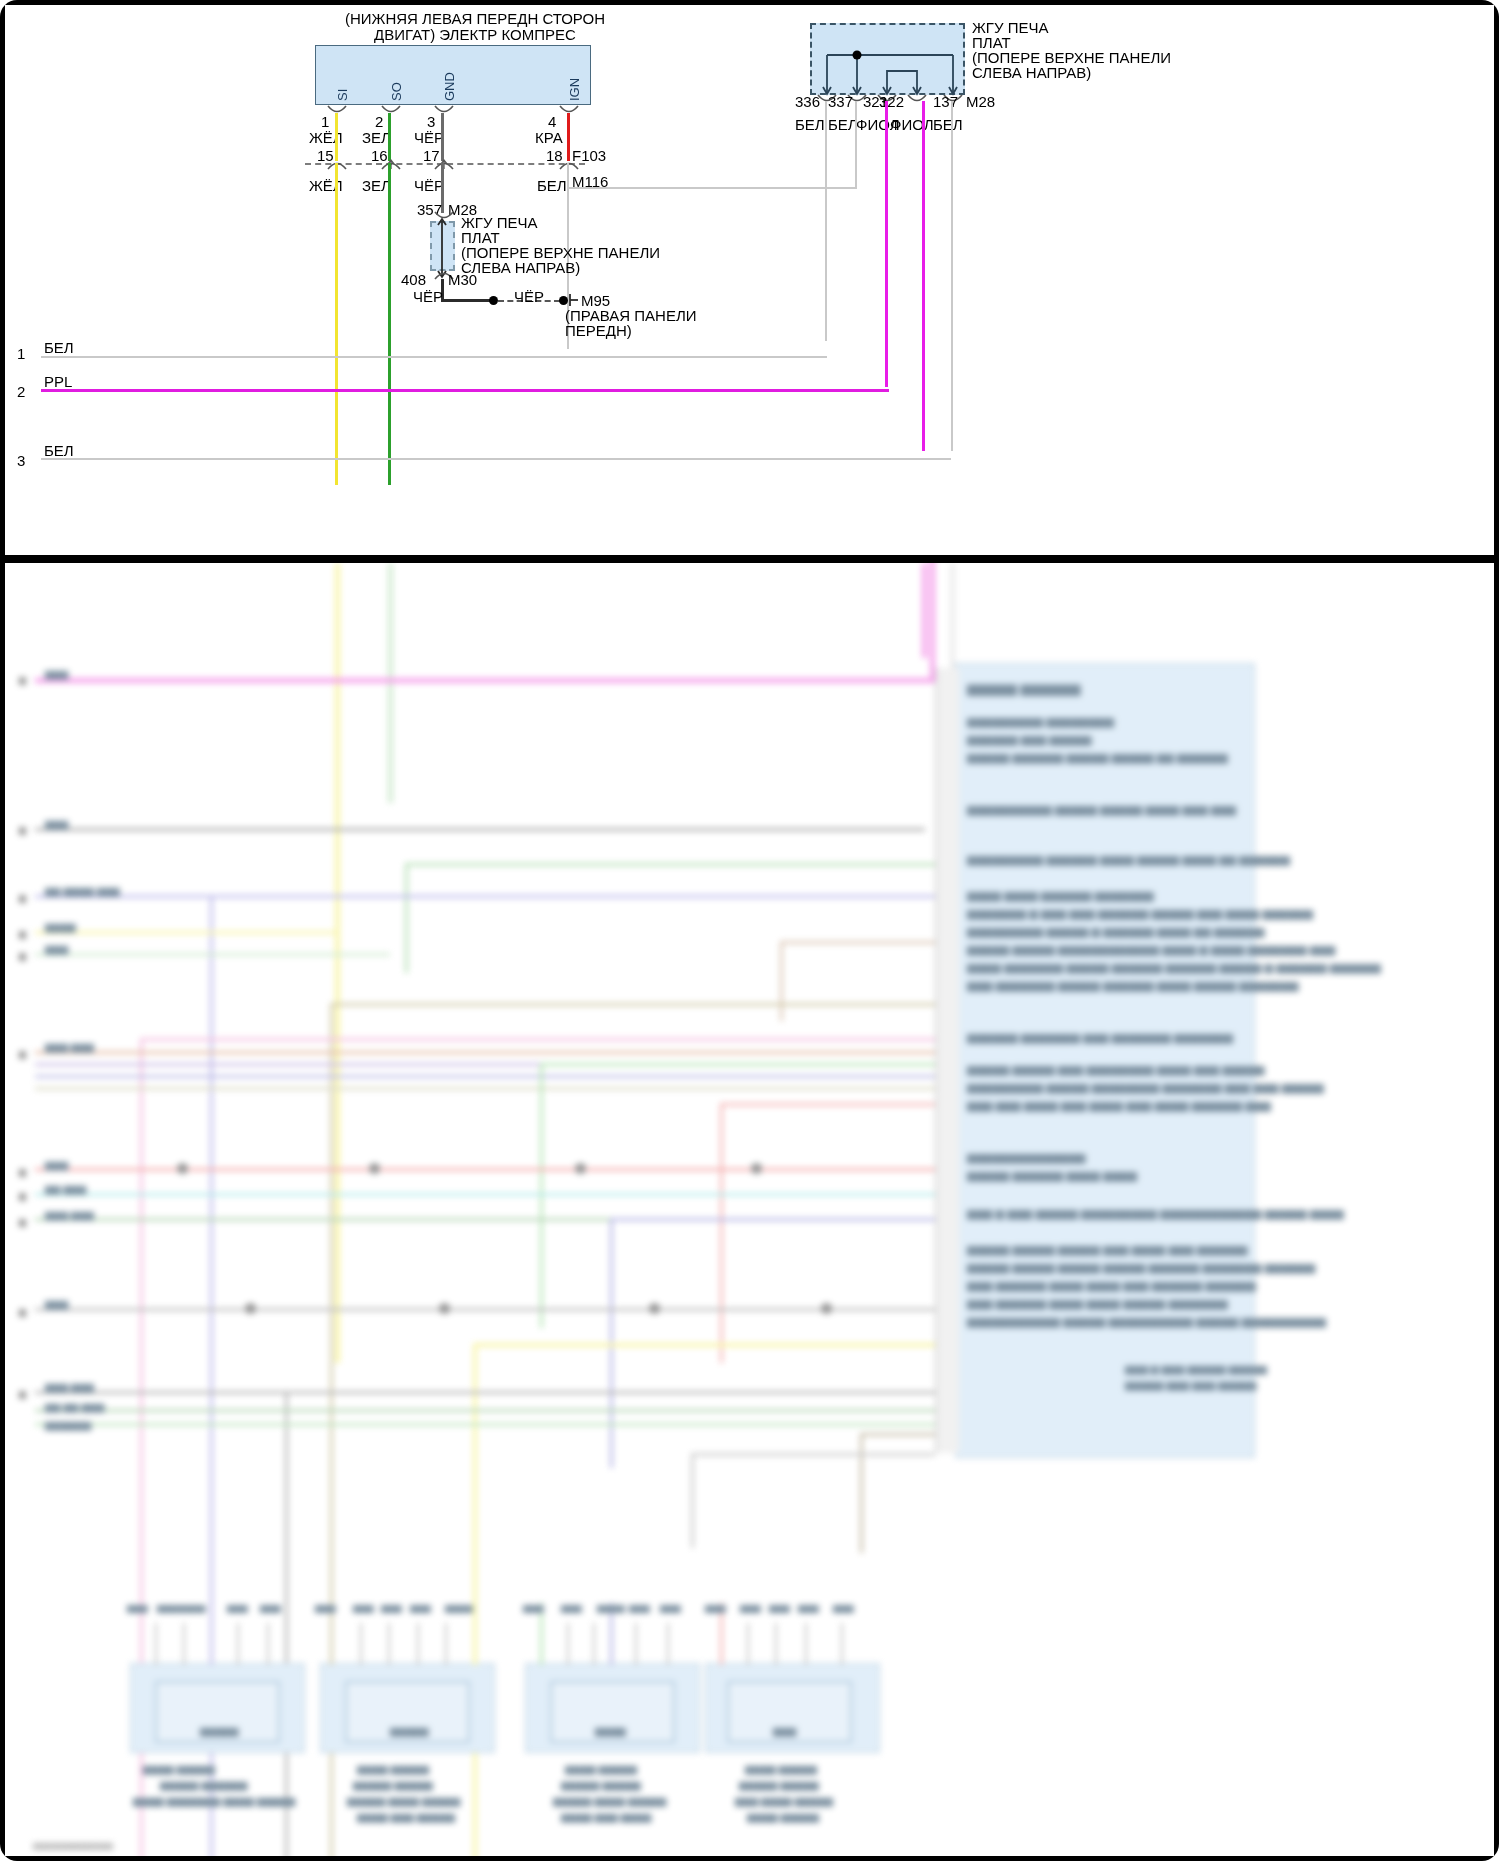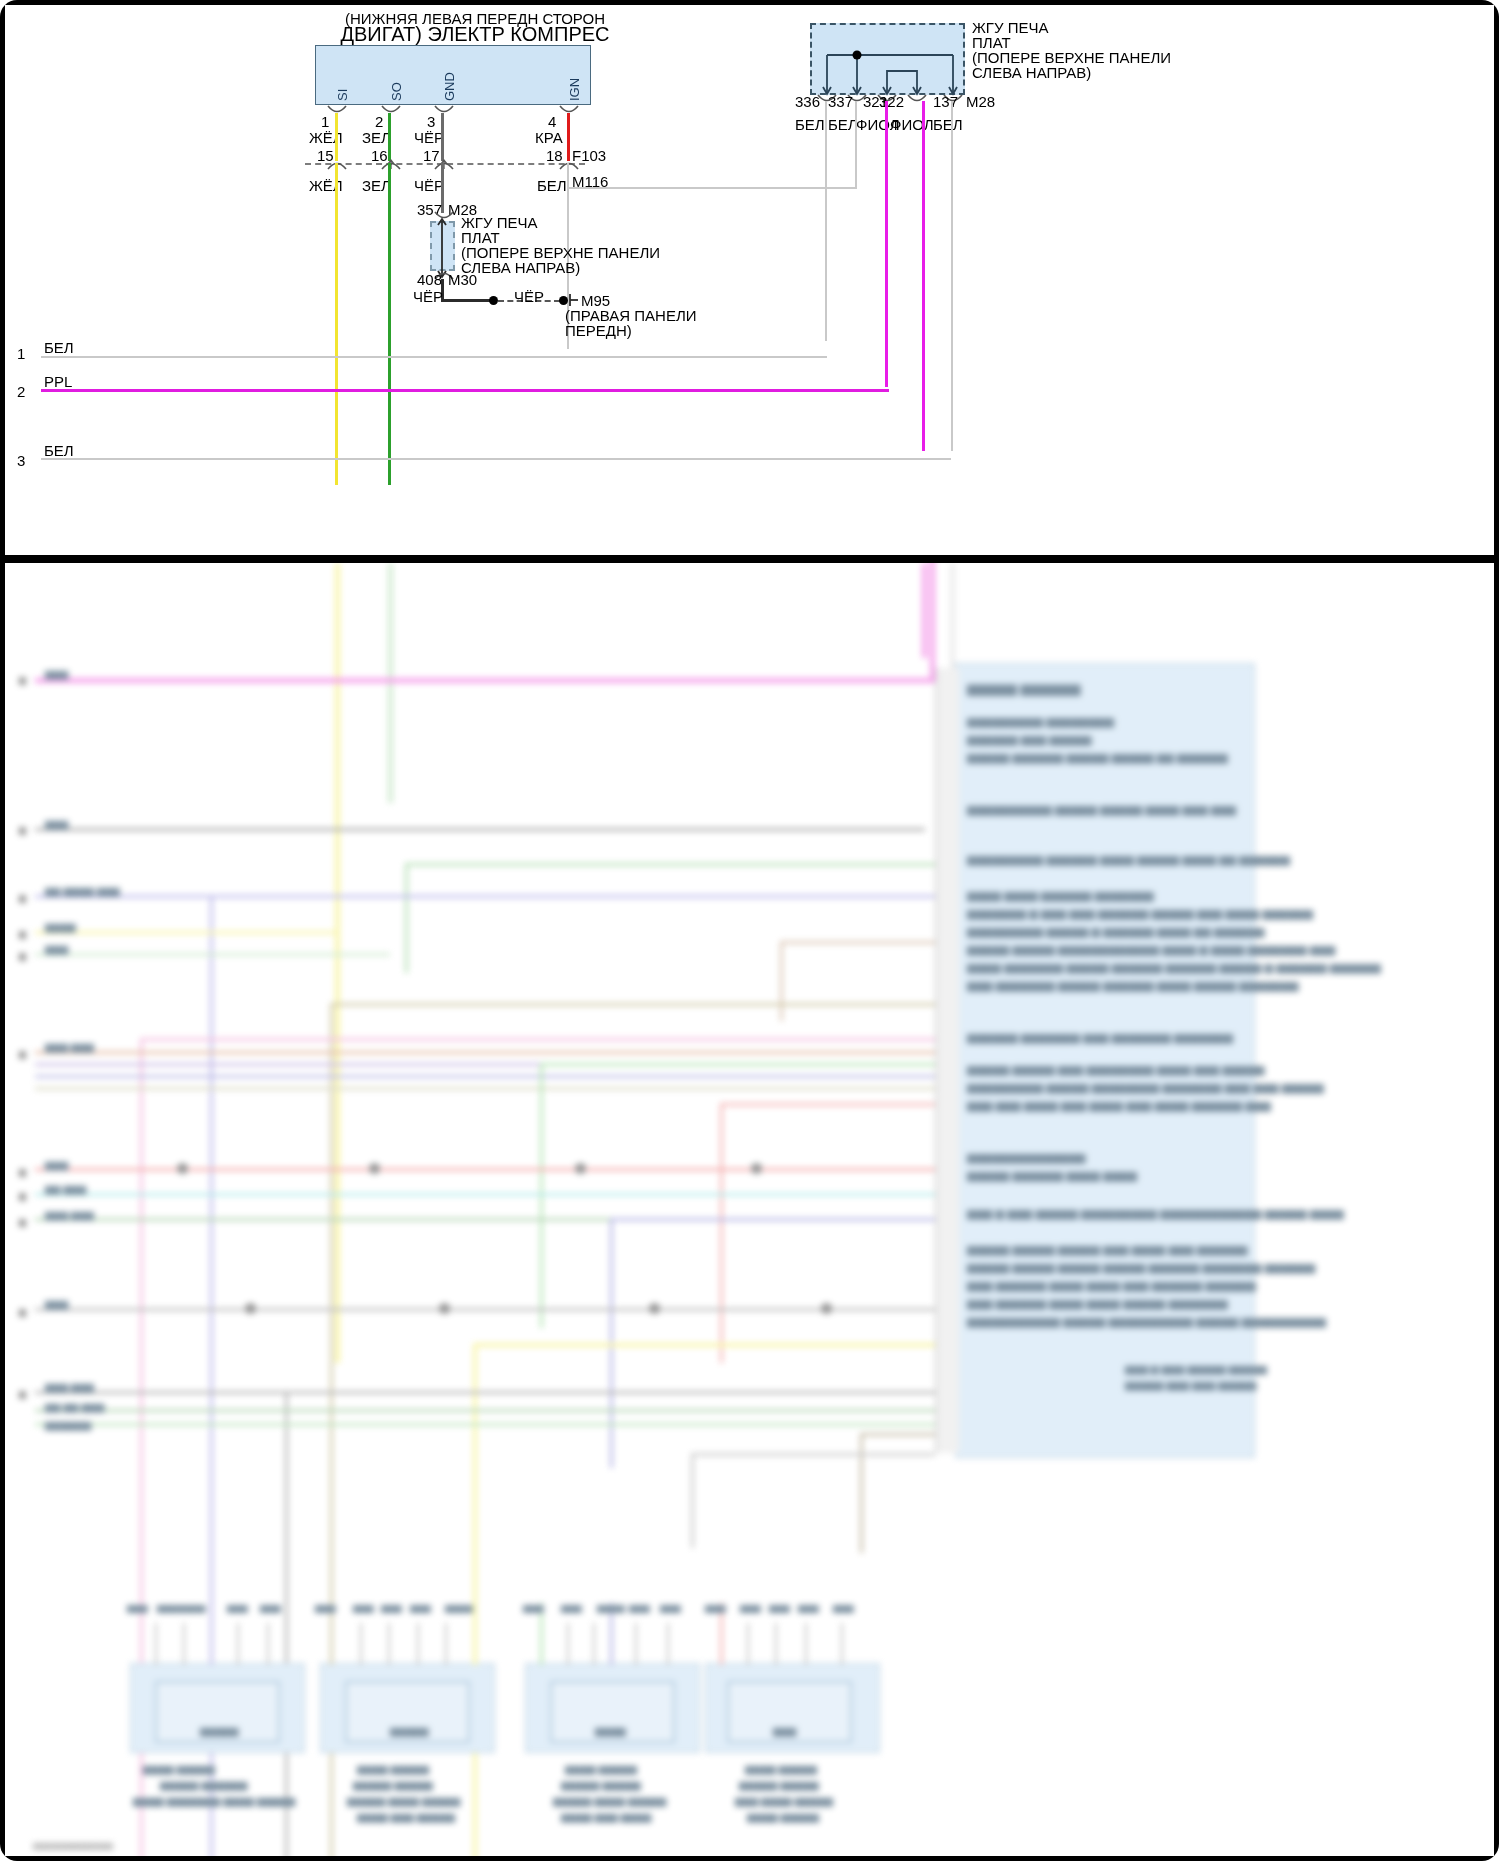--- a/index.html
+++ b/index.html
@@ -43,21 +43,21 @@
   .bnum{position:absolute;font-size:9px;color:#555;}
 </style>
 </head>
 <body>
 
 <div id="page">
 
   <div id="top-panel">
 
     <div class="lbl c" style="left:250px;top:5px;width:440px;font-size:15px;">(НИЖНЯЯ ЛЕВАЯ ПЕРЕДН СТОРОН</div>
-    <div class="lbl c" style="left:250px;top:21px;width:440px;font-size:20px;">ДВИГАТ) ЭЛЕКТР КОМПРЕС</div>
+    <div class="lbl c" style="left:250px;top:21px;width:440px;font-size:15px;">ДВИГАТ) ЭЛЕКТР КОМПРЕС</div>
 
     <div class="box" style="left:310px;top:40px;width:276px;height:60px;"></div>
 
     <div class="vlbl" style="left:330px;top:96px;font-size:13px;">SI</div>
     <div class="vlbl" style="left:384px;top:96px;font-size:13px;">SO</div>
     <div class="vlbl" style="left:437px;top:96px;font-size:13px;">GND</div>
     <div class="vlbl" style="left:562px;top:96px;font-size:13px;">IGN</div>
 
     <div class="conn" style="left:321px;top:100px;">
       <svg width="22" height="11">
@@ -160,21 +160,21 @@
     <div class="lbl" style="left:456px;top:224px;">ПЛАТ</div>
     <div class="lbl" style="left:456px;top:239px;">(ПОПЕРЕ ВЕРХНЕ ПАНЕЛИ</div>
     <div class="lbl" style="left:456px;top:254px;">СЛЕВА НАПРАВ)</div>
 
     <div class="conn" style="left:428px;top:264px;">
       <svg width="22" height="11">
           <path d="M2 10 Q11 -1 20 10" stroke="#555" fill="none" stroke-width="1.6"></path>
         </svg>
       </div>
 
-    <div class="lbl" style="left:412px;top:266px;">408</div>
+    <div class="lbl" style="left:396px;top:266px;">408</div>
     <div class="lbl" style="left:443px;top:266px;">M30</div>
 
     <div class="vline" style="left:436px;top:274px;height:22px;background:#2b2b2b;"></div>
     <div class="lbl" style="left:408px;top:283px;">ЧЁР</div>
 
     <div class="hline" style="left:436px;top:294px;width:52px;background:#2b2b2b;"></div>
     <div class="node" style="left:484px;top:291px;"></div>
     <div class="dashline" style="left:493px;top:295px;width:62px;border-top:2px dashed #555;"></div>
     <div class="lbl" style="left:509px;top:283px;">ЧЁР</div>
     <div class="node" style="left:554px;top:291px;"></div>

